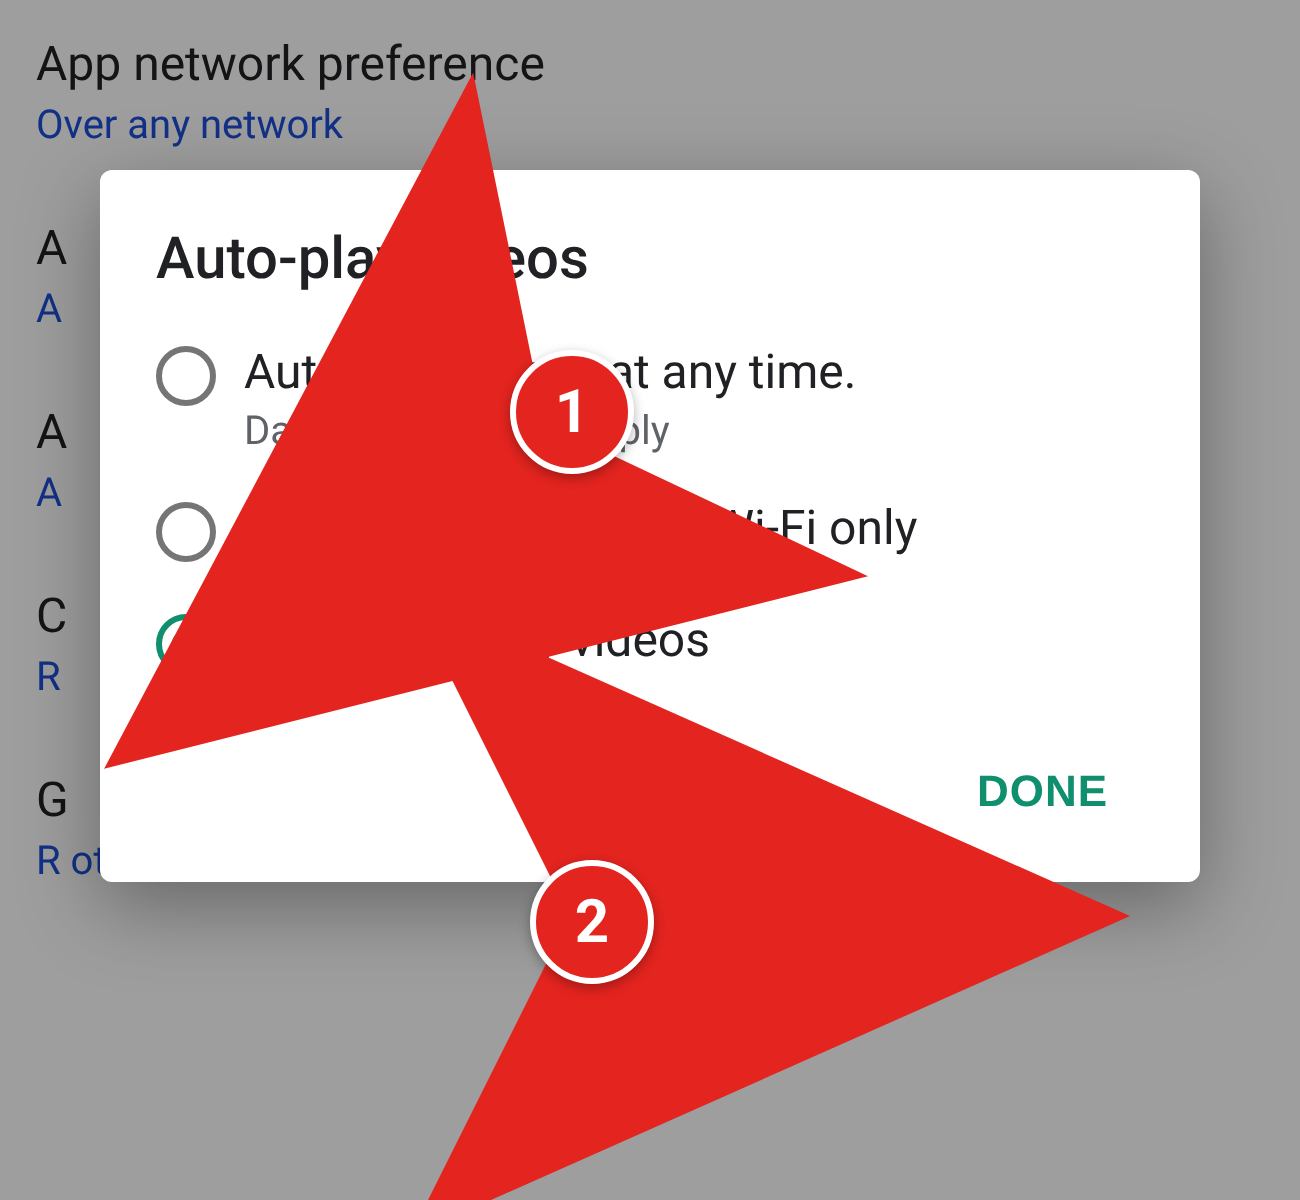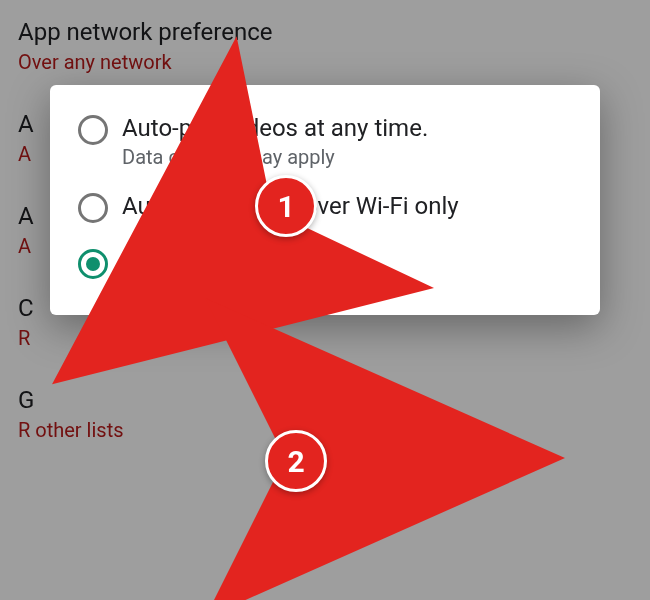--- a/index.html
+++ b/index.html
@@ -1,21 +1,21 @@
 <!DOCTYPE html>
 <html><head>
 <meta charset="utf-8">
 <style>
   html,body{margin:0;padding:0;width:650px;height:600px;overflow:hidden;
     font-family:Roboto,"Segoe UI",Arial,sans-serif;background:#fff;color:#202124;}
   
   .bg{position:absolute;inset:0;background:#fff;}
   .bg .item{padding:18px 18px;}
   .bg .title{font-size:24px;color:#202124;font-weight:400;}
-  .bg .sub{font-size:20px;color:#b91c1c;margin-top:4px;}
+  .bg .sub{font-size:20px;color:#1d4ed8;margin-top:4px;}
   .scrim{position:absolute;inset:0;background:rgba(0,0,0,.38);}
   
   .dialog{position:absolute;left:50px;top:85px;width:550px;background:#fff;
     border-radius:6px;box-shadow:0 12px 40px rgba(0,0,0,.35);padding:28px 28px 12px 28px;
     box-sizing:border-box;}
   .dlg-title{font-size:29px;font-weight:500;color:#202124;margin:0 0 24px 0;}
   .opt{display:flex;align-items:flex-start;gap:14px;margin:0 0 22px 0;cursor:pointer;
     min-height:34px;}
   .radio{flex:0 0 auto;width:30px;height:30px;border:3px solid #757575;border-radius:50%;
     box-sizing:border-box;position:relative;margin-top:2px;}
@@ -55,20 +55,21 @@
     <div class="sub">R</div>
   </div>
   <div class="item">
     <div class="title">G</div>
     <div class="sub">R other lists</div>
   </div>
 </div>
 <div class="scrim"></div>
 
 <div class="dialog">
+  <div class="dlg-title">Auto-play videos</div>
 
   <div class="opt">
     <span class="radio"></span>
     <span class="opt-text">
       <span class="opt-label">Auto-play videos at any time.</span>
       <span class="opt-sub">Data charges may apply</span>
     </span>
   </div>
 
   <div class="opt">
@@ -78,20 +79,23 @@
     </span>
   </div>
 
   <div class="opt selected">
     <span class="radio"></span>
     <span class="opt-text">
       <span class="opt-label">Don't auto-play videos</span>
     </span>
   </div>
 
+  <div class="actions">
+    <button class="done">DONE</button>
+  </div>
 </div>
 
 <div class="anno">
 
   <svg width="650" height="600" style="position:absolute;inset:0">
     <defs>
       <marker id="ah" markerWidth="18" markerHeight="16" refX="14" refY="8" orient="auto">
         <path d="M0,0 L18,8 L0,16 L4,8 Z" fill="#e3241f"></path>
       </marker>
     </defs>

